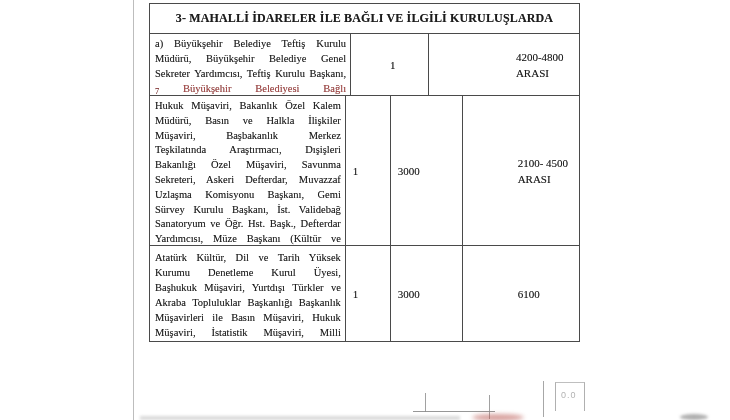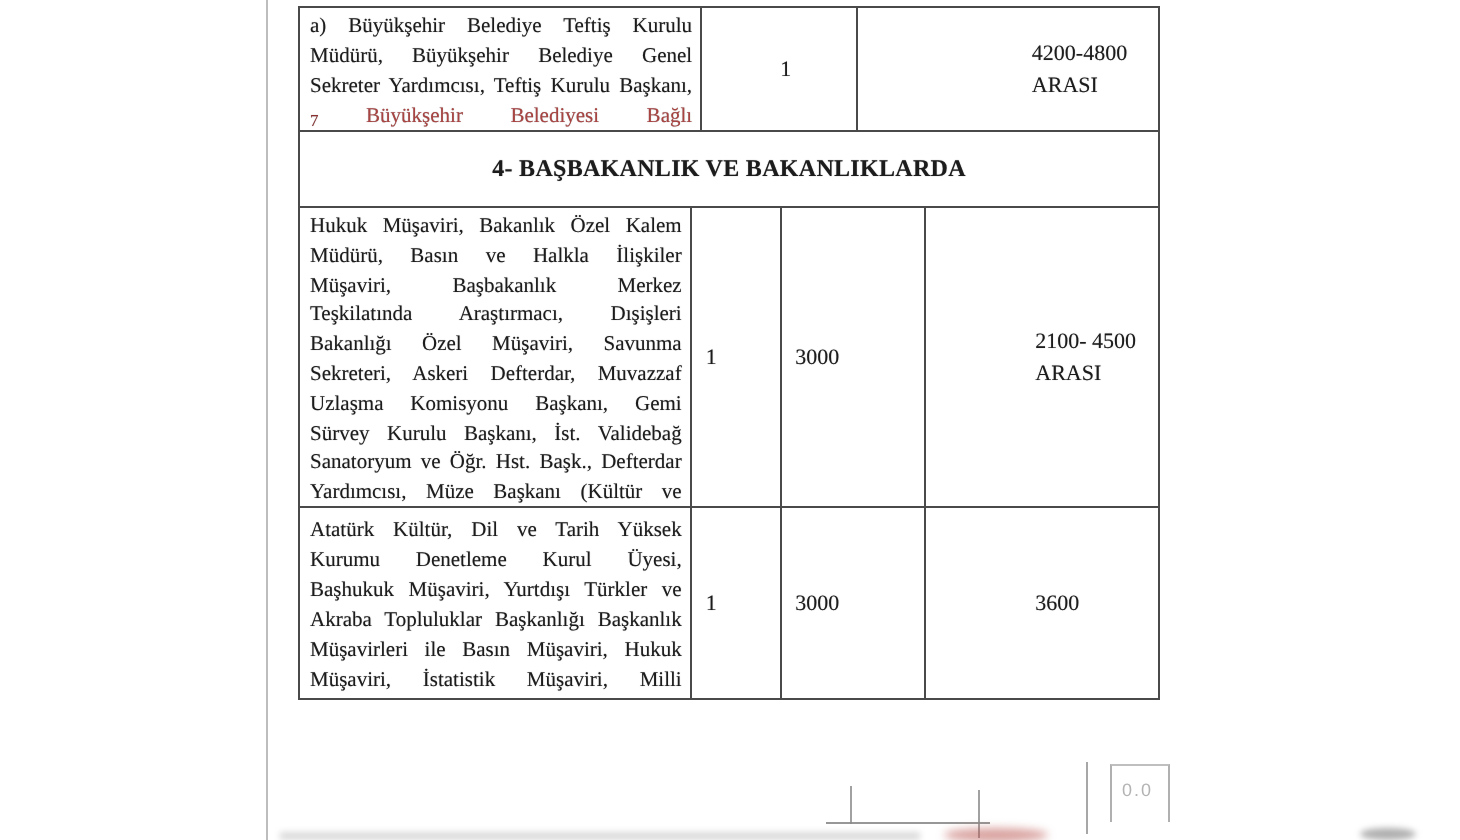--- a/index.html
+++ b/index.html
@@ -97,37 +97,37 @@
 </style>
 </head>
 <body>
 
 <div class="screen">
 
   <div class="ghost-vline-left"></div>
 
   <div class="tbl">
 
+    <div class="sec-header sec-h3">3- MAHALLİ İDARELER İLE BAĞLI VE İLGİLİ KURULUŞLARDA</div>
 
     <div class="data-row row1">
       <div class="cell cell-desc">
         <span>a) Büyükşehir Belediye Teftiş Kurulu Müdürü, Büyükşehir Belediye Genel Sekreter Yardımcısı, Teftiş Kurulu Başkanı,</span>
         <span class="footnote-mark">7</span>
         <span class="red-text">Büyükşehir Belediyesi Bağlı Kuruluşlarındaki Daire Başkanı,</span>
       </div>
       <div class="cell cell-grade num-cell">
         <span>1</span>
       </div>
       <div class="cell cell-range num-cell">
         <span>4200-4800</span>
         <span>ARASI</span>
       </div>
     </div>
 
-    <div class="sec-header sec-h4">4- BAŞBAKANLIK VE BAKANLIKLARDA</div>
 
     <div class="data-row row2">
       <div class="cell cell-desc">
         <span>Hukuk Müşaviri, Bakanlık Özel Kalem Müdürü, Basın ve Halkla İlişkiler Müşaviri, Başbakanlık Merkez Teşkilatında Araştırmacı, Dışişleri Bakanlığı Özel Müşaviri, Savunma Sekreteri, Askeri Defterdar, Muvazzaf Uzlaşma Komisyonu Başkanı, Gemi Sürvey Kurulu Başkanı, İst. Validebağ Sanatoryum ve Öğr. Hst. Başk., Defterdar Yardımcısı, Müze Başkanı (Kültür ve Turizm Bakanlığı),</span>
       </div>
       <div class="cell cell-grade num-cell">
         <span>1</span>
       </div>
       <div class="cell cell-ind num-cell">
         <span>3000</span>
@@ -143,21 +143,21 @@
       <div class="cell cell-desc">
         <span>Atatürk Kültür, Dil ve Tarih Yüksek Kurumu Denetleme Kurul Üyesi, Başhukuk Müşaviri, Yurtdışı Türkler ve Akraba Topluluklar Başkanlığı Başkanlık Müşavirleri ile Basın Müşaviri, Hukuk Müşaviri, İstatistik Müşaviri, Milli Güvenlik</span>
       </div>
       <div class="cell cell-grade num-cell">
         <span>1</span>
       </div>
       <div class="cell cell-ind num-cell">
         <span>3000</span>
       </div>
       <div class="cell cell-range num-cell">
-        <span>3600</span>
+        <span>6100</span>
         <span></span>
       </div>
     </div>
 
   </div>
 
   <div class="artifact gh-h1"></div>
   <div class="artifact gh-v1"></div>
   <div class="artifact gh-v2"></div>
   <div class="artifact gh-v3"></div>

